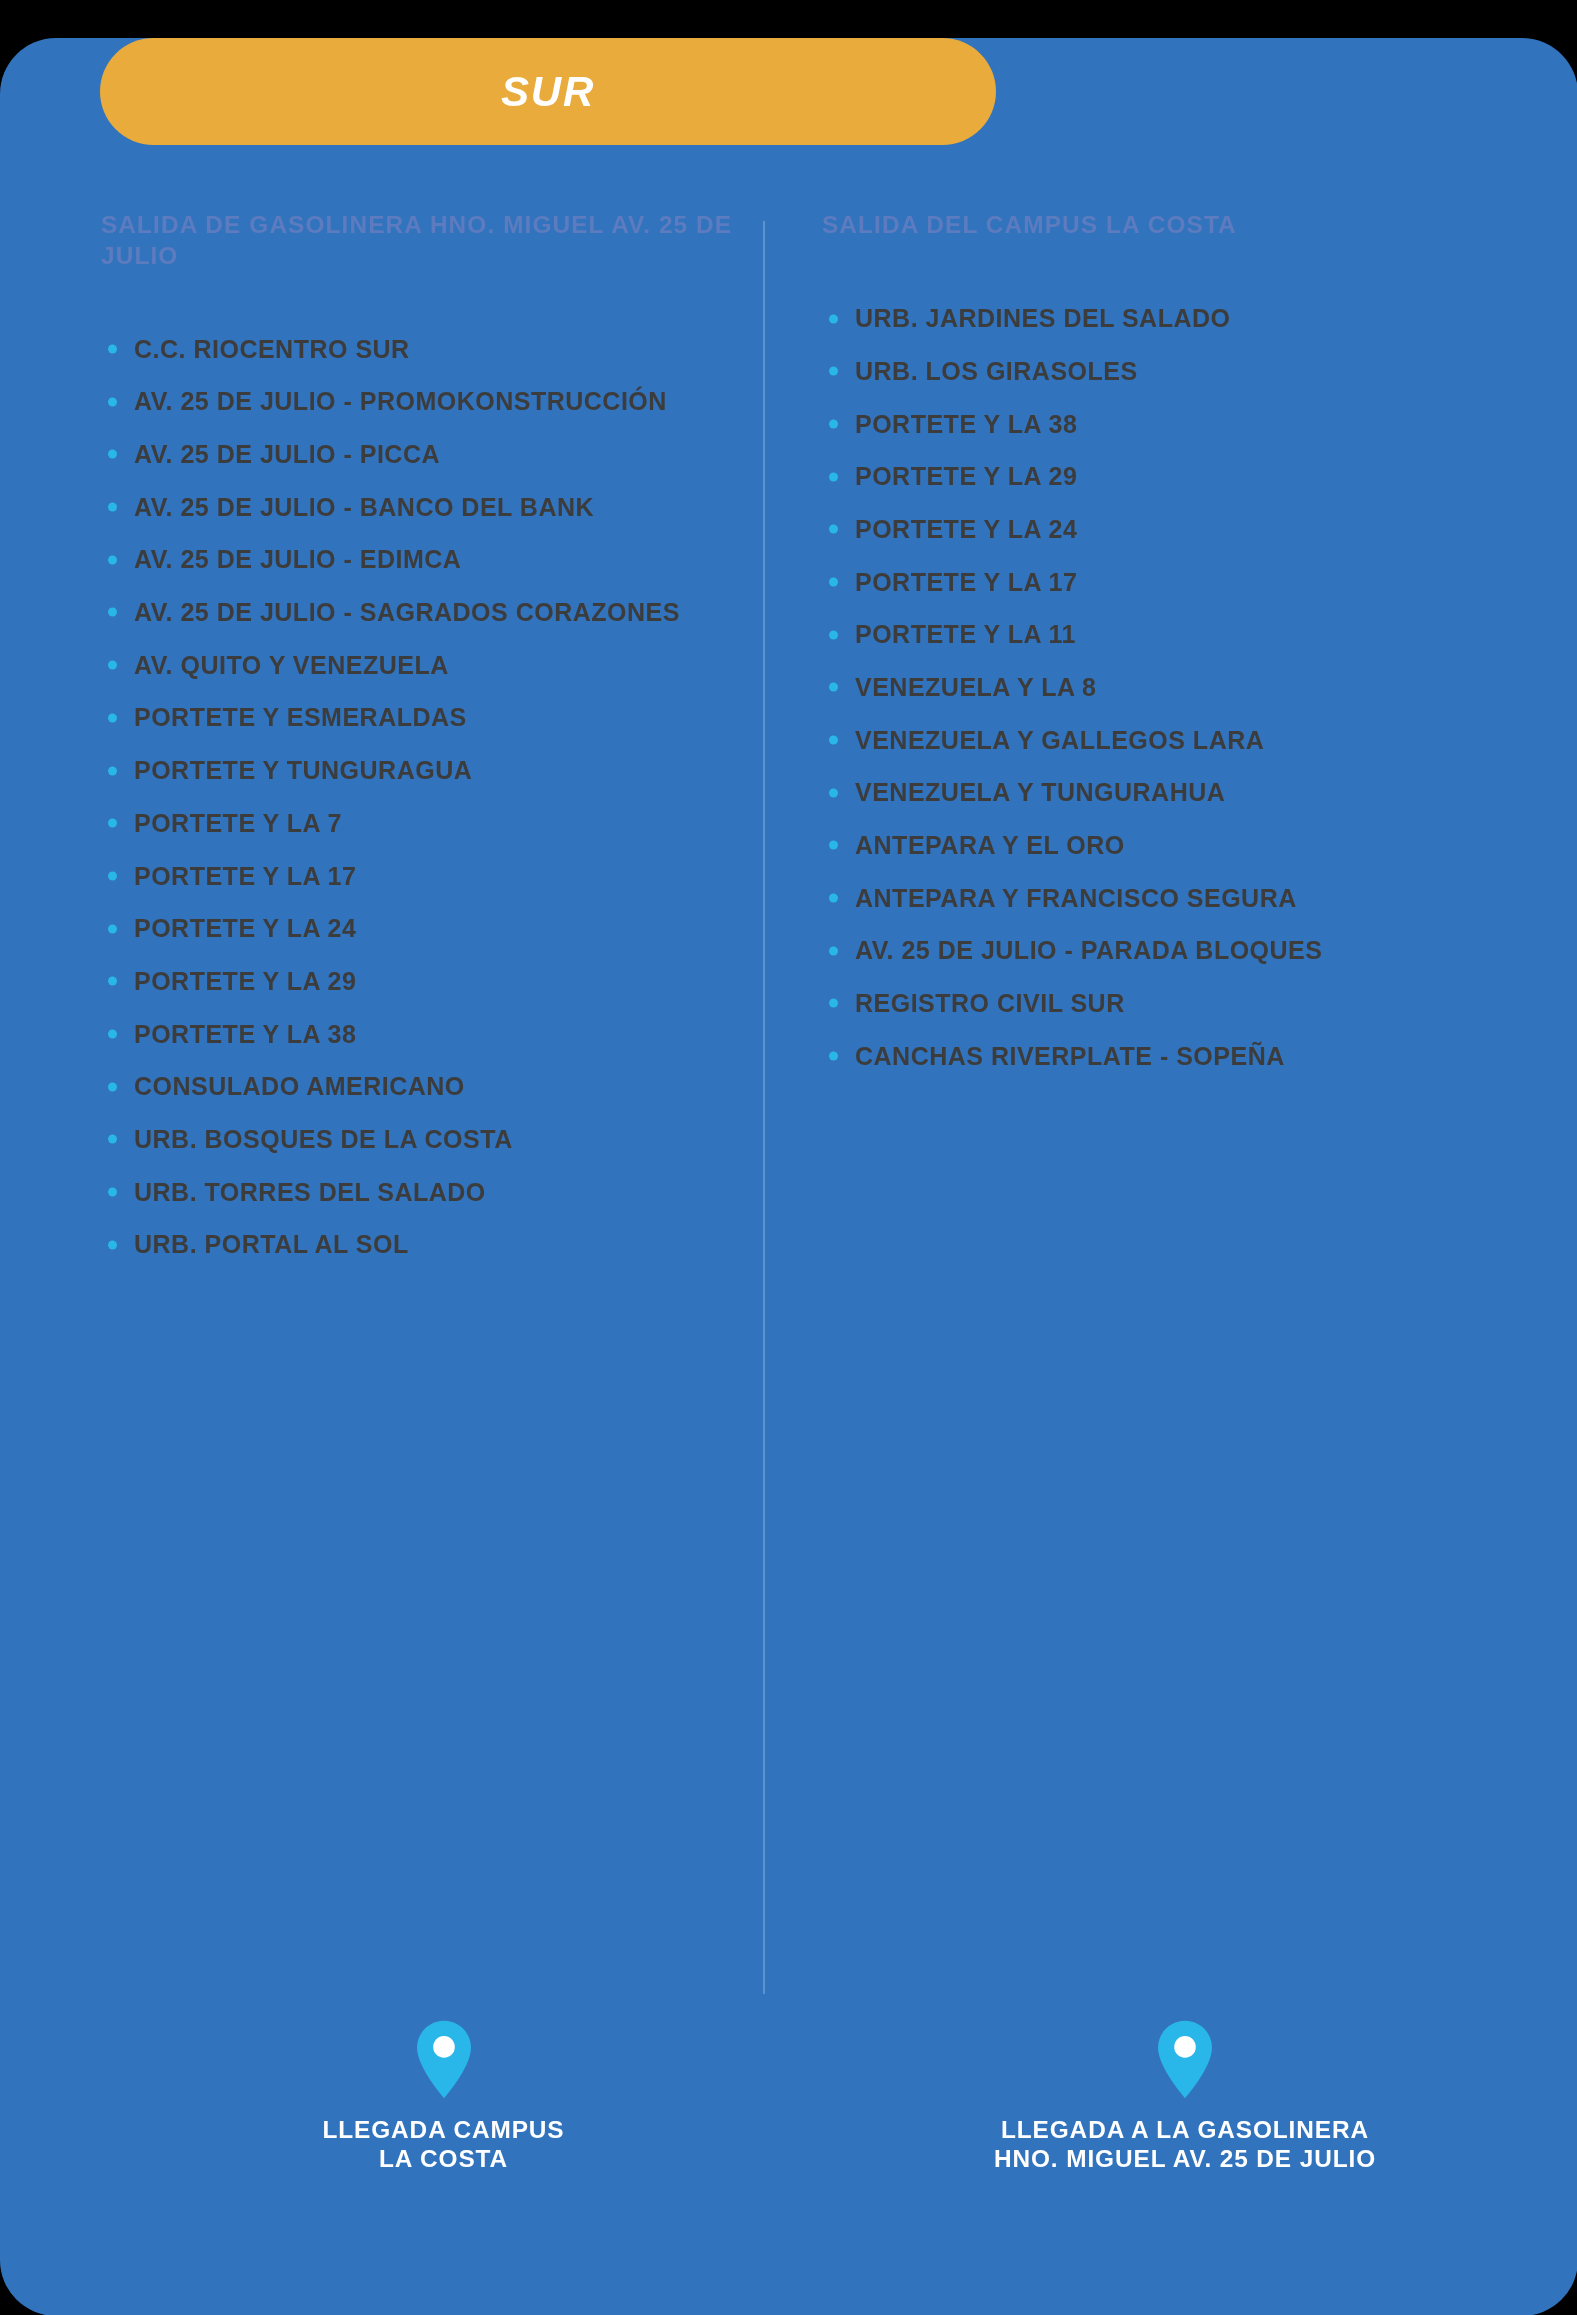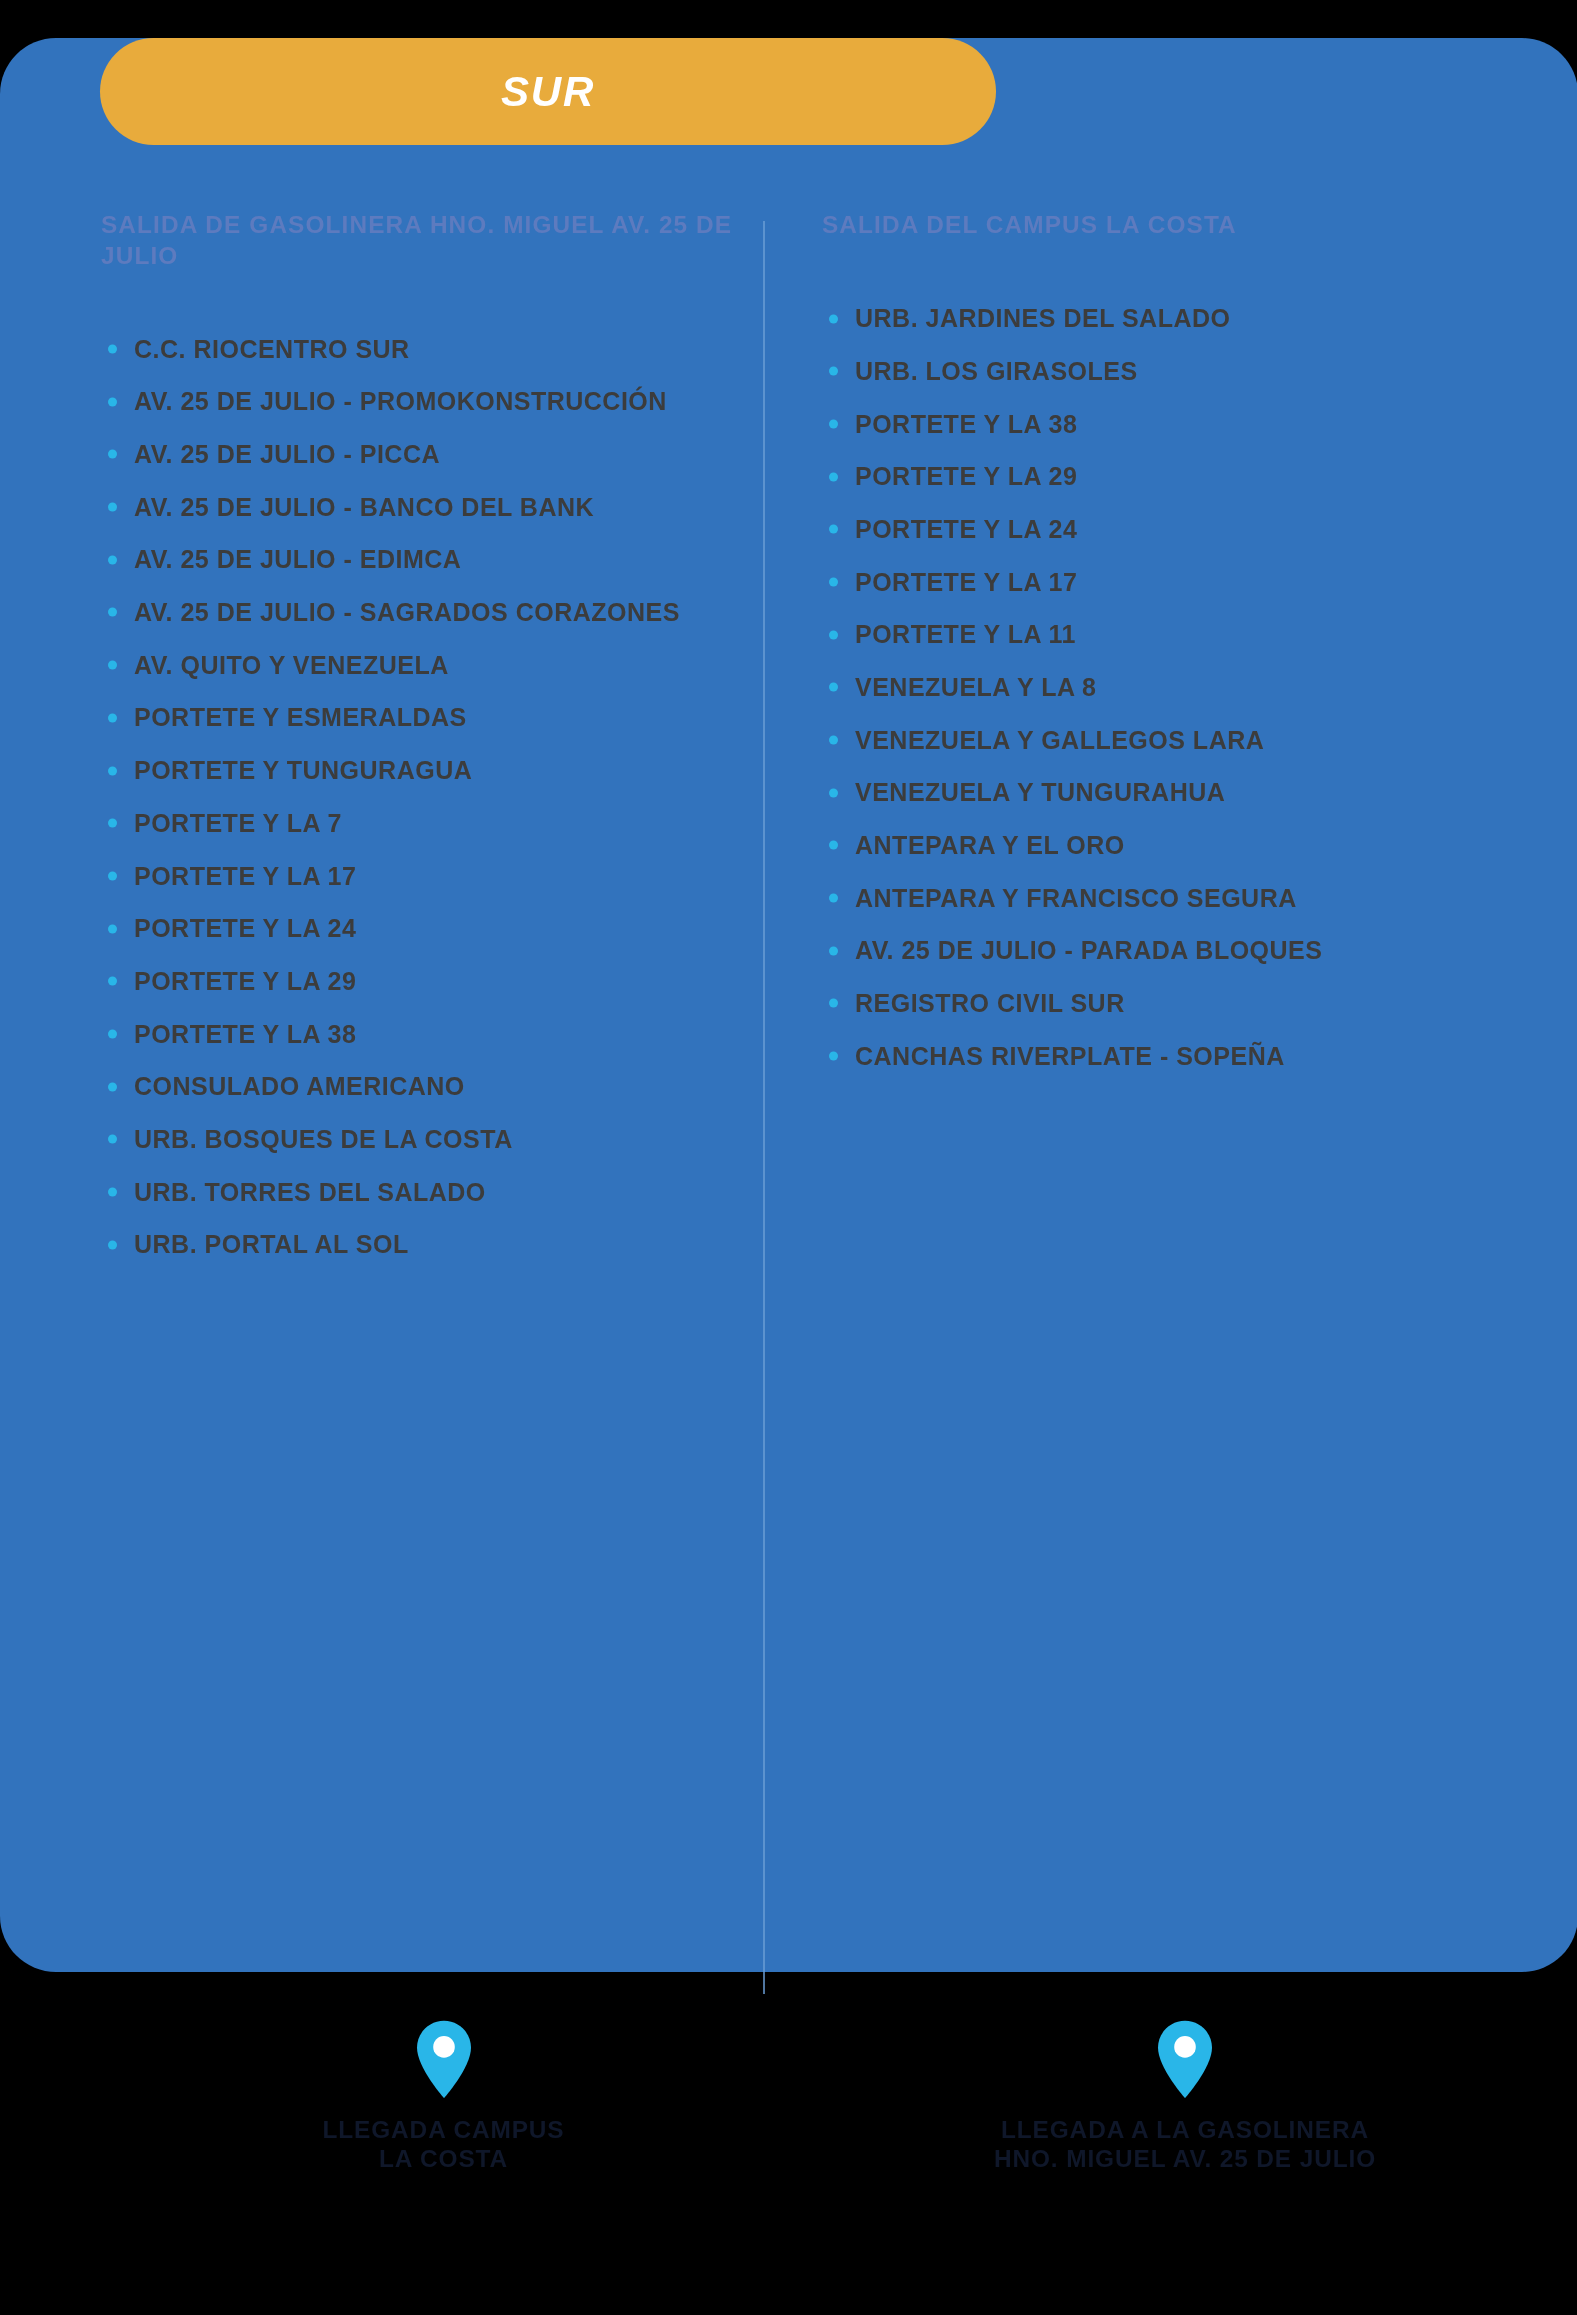--- a/index.html
+++ b/index.html
@@ -19,21 +19,21 @@
     width: 1578px;
     height: 2316px;
     background: #000000;
   }
 
   #card {
     position: absolute;
     left: 0px;
     top: 38px;
     width: 1578px;
-    height: 1934px;
+    height: 2278px;
     background: #3273bd;
     border-radius: 56px;
     box-sizing: border-box;
   }
 
   #title-pill {
     position: absolute;
     left: 100px;
     top: 0px;
     width: 896px;
@@ -134,21 +134,21 @@
   .arrival-right { left: 841px; width: 688px; }
 
   .pin {
     width: 60px;
     height: 81px;
     margin: 0 auto 14.5px auto;
     display: block;
   }
 
   .arrival-label {
-    color: #0f172a;
+    color: #ffffff;
     font-size: 24.4px;
     font-weight: bold;
     letter-spacing: 0.9px;
     line-height: 1.2;
     white-space: pre-line;
   }
 </style>
 </head>
 <body>
 

